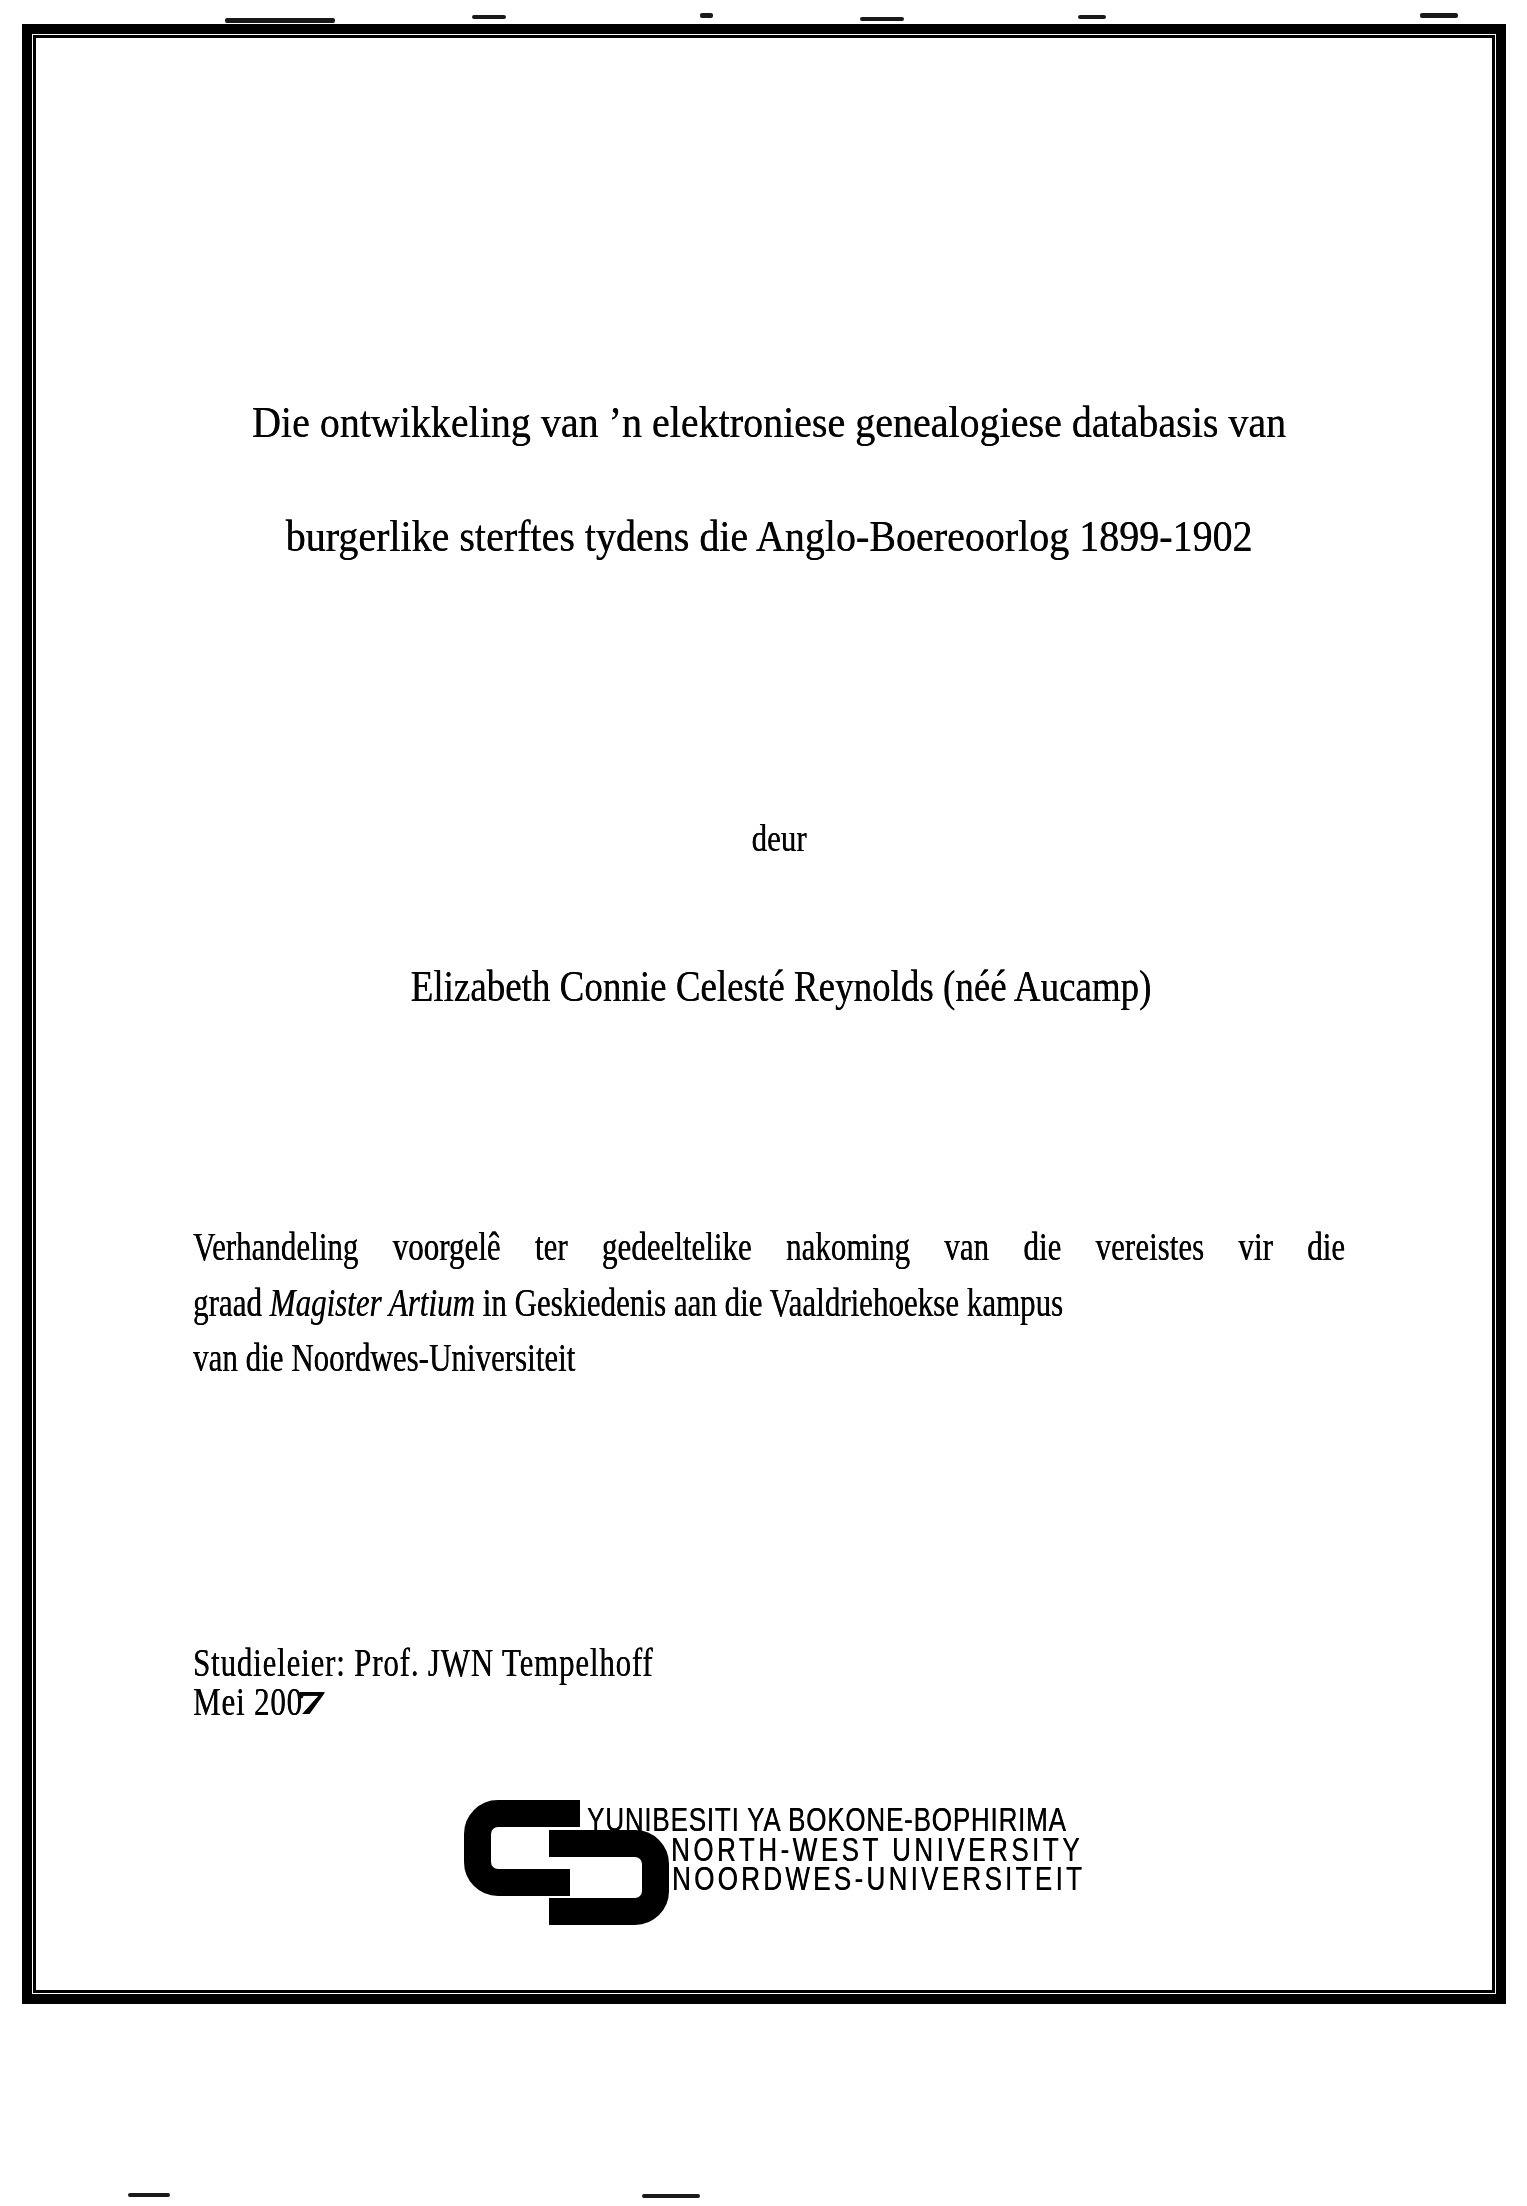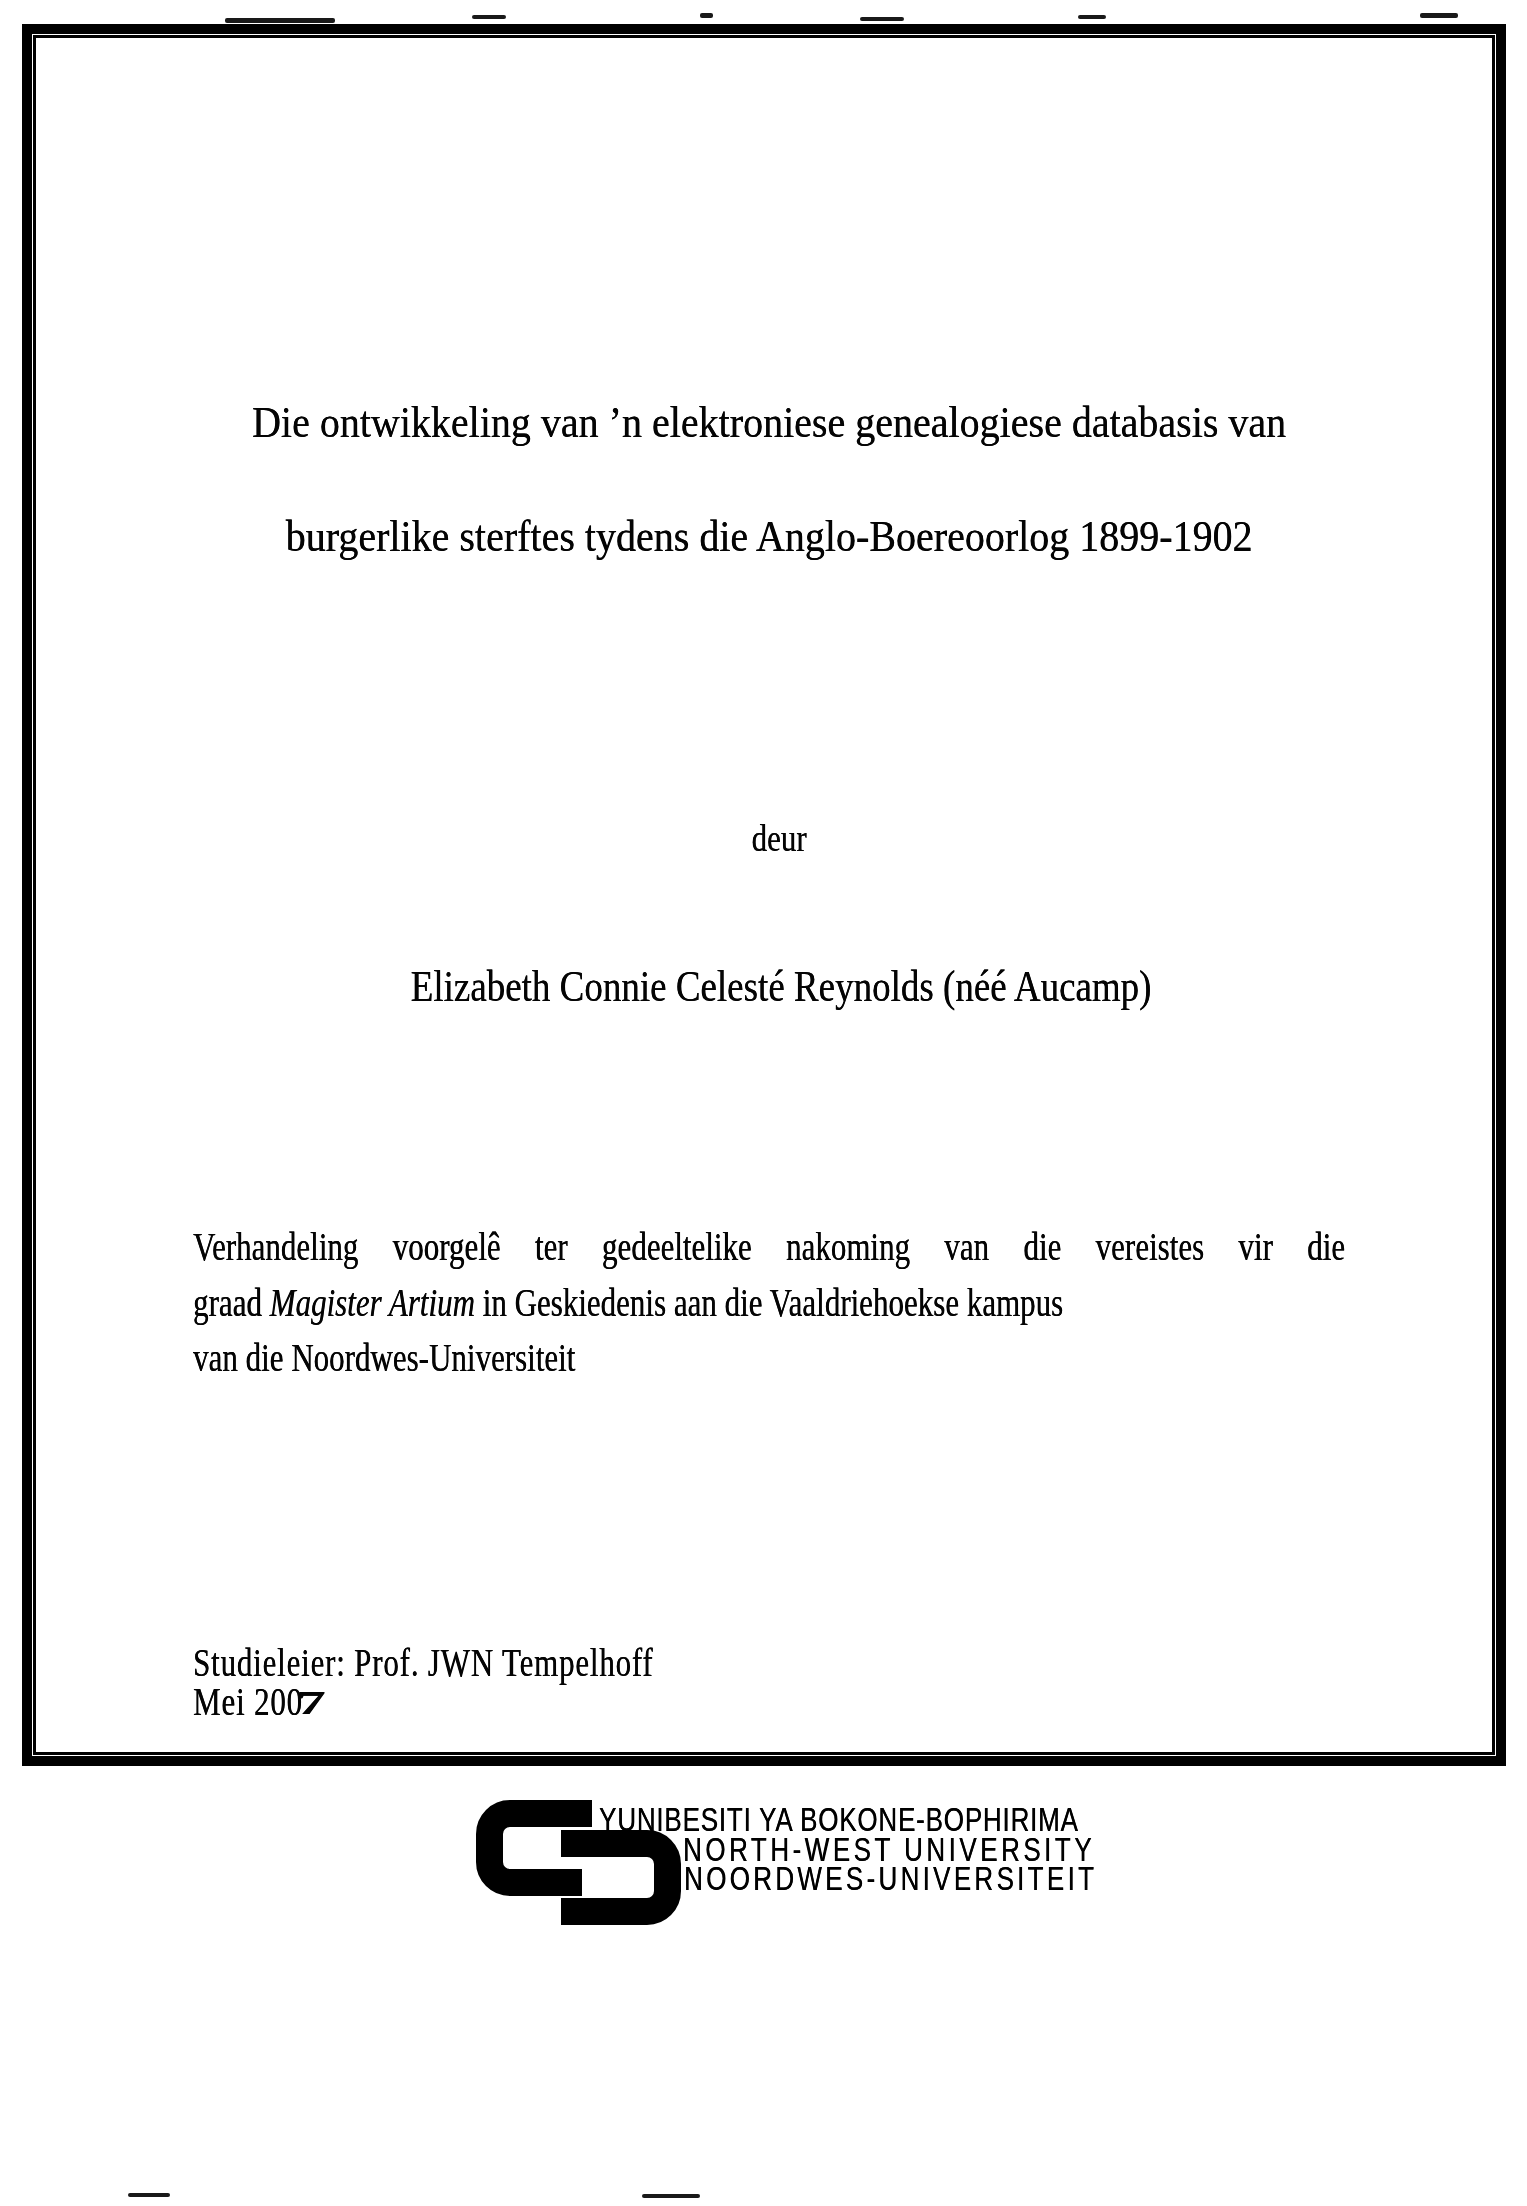--- a/index.html
+++ b/index.html
@@ -7,21 +7,21 @@
     width:1527px;height:2206px;
     background:#ffffff;
     position:relative;
     overflow:hidden;
     font-family:"Liberation Serif", serif;
     color:#040404;
   }
   
   .frame-outer{
     position:absolute;left:22px;top:24px;
-    width:1484px;height:1742px;
+    width:1484px;height:1980px;
     border:10px solid #000;
     box-sizing:border-box;
   }
   .frame-inner{
     position:absolute;inset:1px;
     border:3px solid #000;
   }
   
   .spk{position:absolute;background:#000;border-radius:2px;opacity:.9;}
   
@@ -58,21 +58,21 @@
     white-space:nowrap;
   }
   .odd7{
     display:inline-block;
     font-weight:bold;
     transform:scale(1.9,.82) translateY(1px);
     transform-origin:50% 60%;
     letter-spacing:0;
   }
   
-  .logo{position:absolute;left:440px;top:1762px;width:660px;height:135px;}
+  .logo{position:absolute;left:428px;top:1762px;width:660px;height:135px;}
   .logo svg{position:absolute;left:0;top:0;display:block;}
   .logo-line{
     position:absolute;
     font-family:"Liberation Sans", sans-serif;
     font-size:26px;line-height:26px;
     color:#000;white-space:nowrap;
     transform:scaleY(1.25);transform-origin:0 0;
     text-shadow:0.3px 0 0 currentColor;
   }
   .ll1{left:123px;top:3px;letter-spacing:.8px;}

